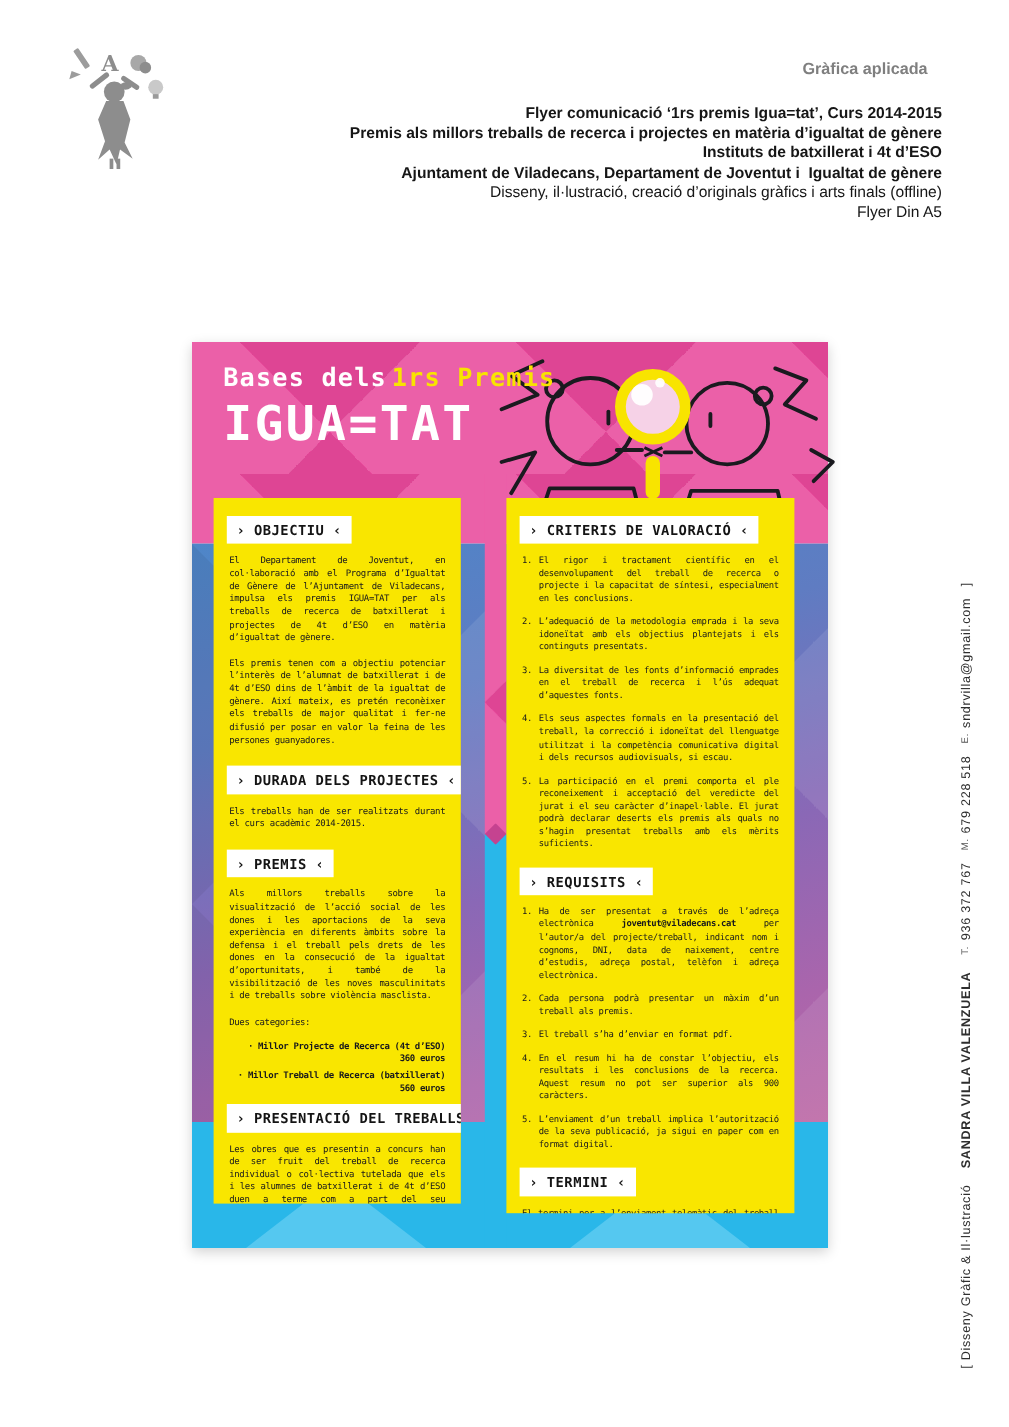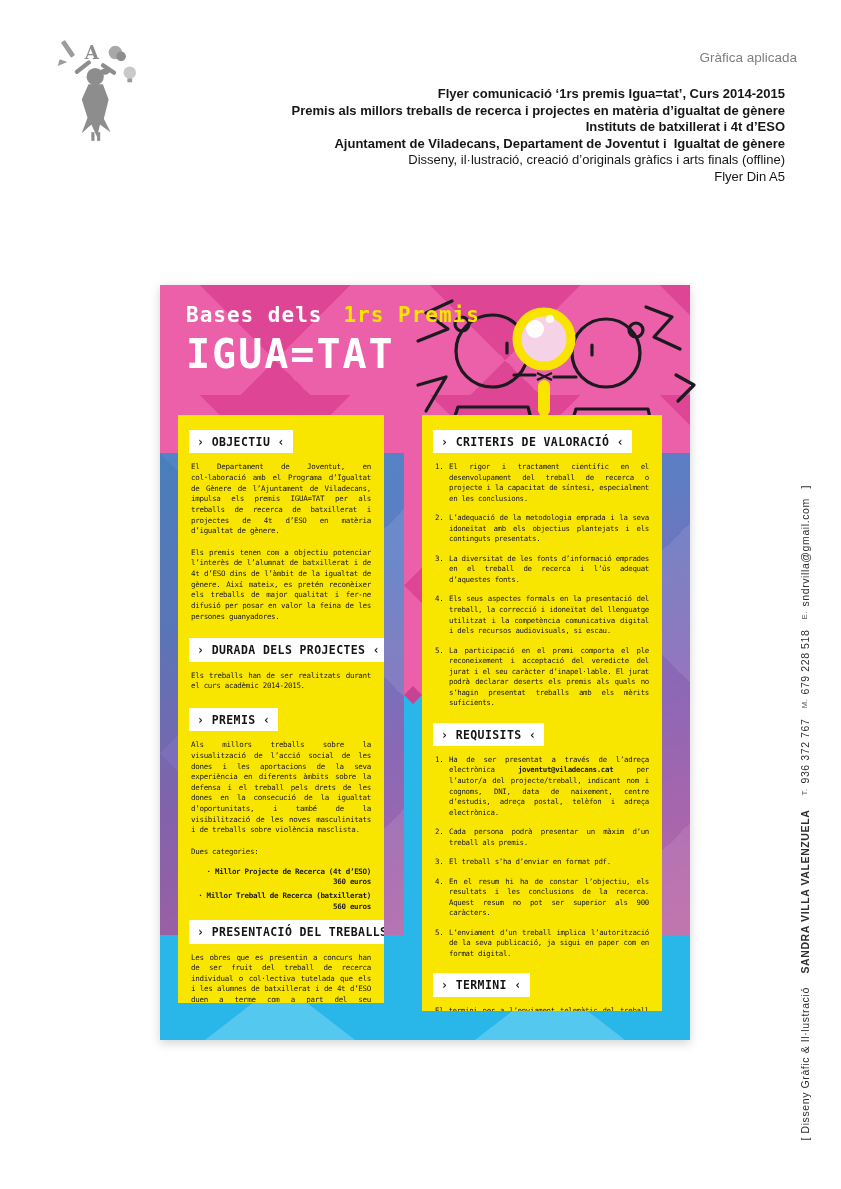--- a/index.html
+++ b/index.html
@@ -1,38 +1,38 @@
 <!DOCTYPE html>
 <html><head>
 <meta charset="utf-8">
 <style>
   html,body{margin:0;padding:0;background:#ffffff;}
   .page{position:relative;width:841px;height:1189px;background:#ffffff;overflow:hidden;
         font-family:"Liberation Sans",sans-serif;color:#1a1a1a;}
 
   
   .logo{position:absolute;left:52px;top:34px;width:96px;height:110px;}
-  .category{position:absolute;top:50px;right:44px;font-size:13.5px;font-weight:normal;color:#7f7f7f;}
+  .category{position:absolute;top:50px;right:68px;font-size:13.5px;font-weight:bold;color:#7f7f7f;}
   .project-desc{position:absolute;top:86px;right:56px;text-align:right;font-size:13px;line-height:16.6px;color:#161616;}
   .project-desc .line{white-space:pre;}
   .project-desc .b{font-weight:bold;}
 
   
   .flyer{position:absolute;left:160px;top:285px;width:530px;height:755px;
          box-shadow:0 3px 10px rgba(0,0,0,.18);
          font-family:"DejaVu Sans Mono",monospace;}
   .argyle-bg{background-color:#e8489b;
      background-image:conic-gradient(from 45deg, rgba(255,255,255,.13) 0 90deg, rgba(0,0,0,0) 90deg 180deg, rgba(255,255,255,.13) 180deg 270deg, rgba(0,0,0,0) 270deg),
                       conic-gradient(from 45deg, rgba(0,0,0,.045) 0 90deg, rgba(0,0,0,0) 90deg 180deg, rgba(0,0,0,.045) 180deg 270deg, rgba(0,0,0,0) 270deg);
      background-size:230px 230px,230px 230px;
      background-position:0 -40px,115px 75px;}
   .flyer-header{position:relative;width:100%;height:110px;overflow:visible;z-index:2;}
   .flyer-title{position:absolute;left:26px;top:20px;z-index:3;line-height:1;}
   .title-line1{font-size:21px;font-weight:bold;letter-spacing:1px;color:#ffffff;}
-  .title-line1 .accent{color:#f8e400;margin-left:21px;}
+  .title-line1 .accent{color:#f8e400;margin-left:4px;}
   .title-line2{font-size:40px;font-weight:bold;letter-spacing:2px;color:#ffffff;margin-top:8px;}
   .illustration{position:absolute;right:-4px;top:4px;width:286px;height:172px;z-index:2;overflow:visible;}
 
   .flyer-body{position:relative;width:100%;height:645px;overflow:hidden;}
   .zone{position:absolute;left:0;width:100%;}
   .zone-pink{top:0;height:58px;z-index:0;}
   .zone-mid{top:58px;height:482px;z-index:0;
      background:linear-gradient(165deg,#4e86c8 0%,#5f7cc2 28%,#8a68b6 58%,#aa65ac 82%,#bd68a5 100%);
      }
   .zone-mid:after{content:"";position:absolute;inset:0;

